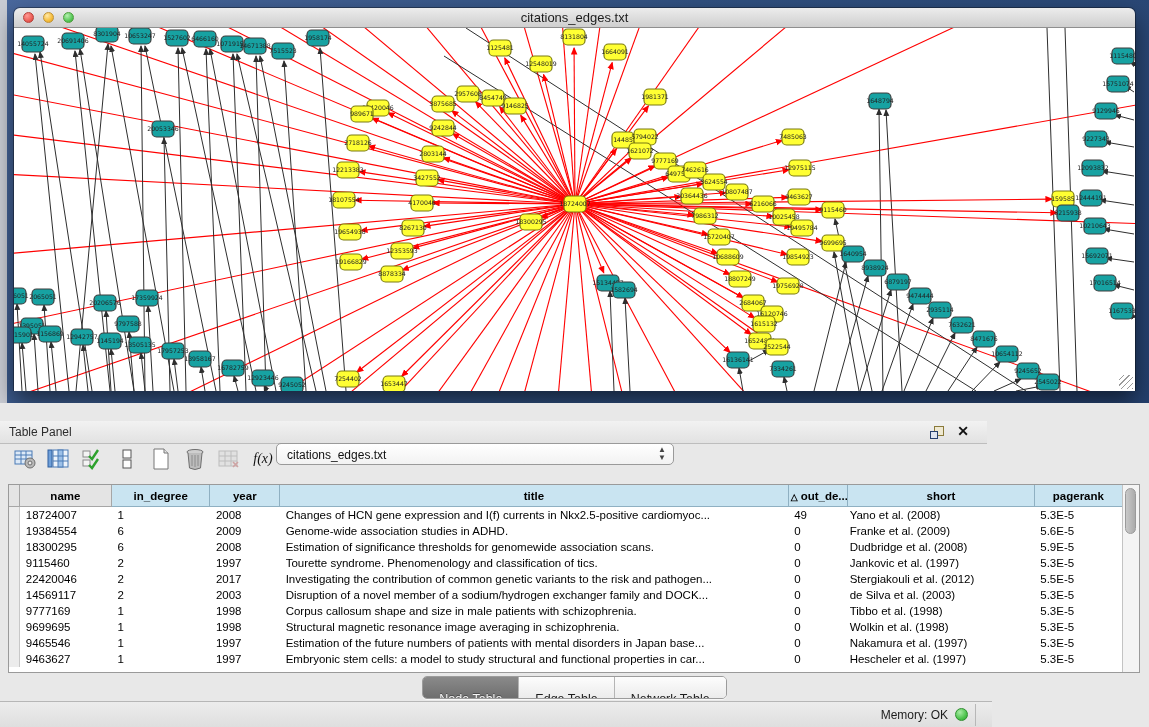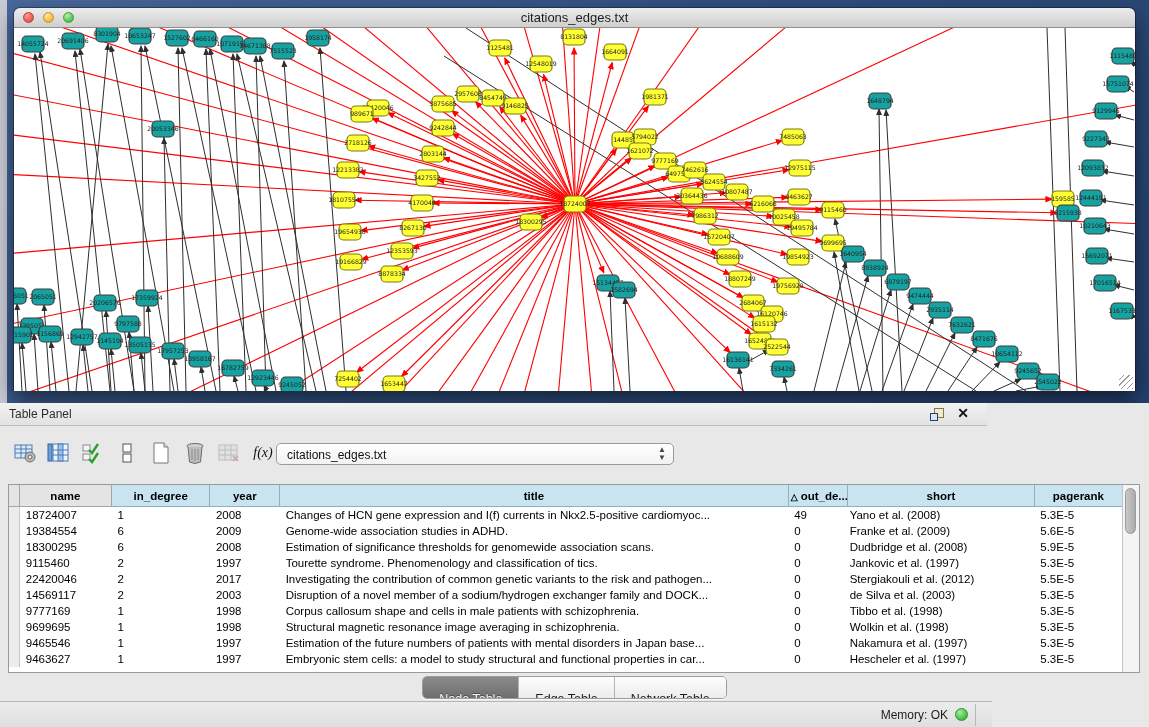--- a/index.html
+++ b/index.html
@@ -22,29 +22,29 @@
   .tl.red{left:9px;background:radial-gradient(circle at 35% 30%,#ff9a94,#ec5f57 60%,#c93a32);border:1px solid #b5423c;}
   .tl.yellow{left:29px;background:radial-gradient(circle at 35% 30%,#ffe9a8,#f6bd3a 60%,#d99a22);border:1px solid #c09337;}
   .tl.green{left:49px;background:radial-gradient(circle at 35% 30%,#b6f0b0,#58c858 60%,#34a234);border:1px solid #4e9e3d;}
   #canvas{position:relative;width:1121px;height:363px;background:#ffffff;overflow:hidden;}
   #net-svg{position:absolute;left:0;top:0;}
   #grip{position:absolute;right:2px;bottom:2px;width:14px;height:14px;
         background:repeating-linear-gradient(135deg,transparent 0 3px,#9a9a9a 3px 4px);}
 
   
   #table-panel{position:absolute;left:0;top:403px;width:1149px;height:324px;background:#e8e8e8;}
-  #panel-header{position:absolute;left:0;top:0;width:987px;height:22px;
+  #panel-header{position:absolute;left:0;top:18px;width:987px;height:22px;
                 background:linear-gradient(#f2f2f2,#e2e2e2);border-bottom:1px solid #bdbdbd;}
   #panel-header .ptitle{position:absolute;left:9px;top:4px;font-size:12px;color:#2d2d2d;}
   #float-icon{position:absolute;right:44px;top:5px;width:13px;height:12px;cursor:pointer;}
   #float-icon .sq1{position:absolute;left:4px;top:0;width:8px;height:8px;border:1px solid #8a7a3a;background:#efe9d2;}
   #float-icon .sq2{position:absolute;left:0;top:5px;width:6px;height:6px;border:1px solid #27406e;background:#dfe5f0;}
   #close-icon{position:absolute;right:18px;top:2px;font-size:14px;font-weight:bold;color:#111;cursor:pointer;}
 
-  #toolbar{position:absolute;left:10px;top:36px;height:34px;display:flex;align-items:flex-start;}
+  #toolbar{position:absolute;left:10px;top:36px;height:34px;display:flex;align-items:flex-end;}
   .tool{width:30px;height:28px;display:flex;align-items:center;justify-content:center;margin-right:4px;}
   .tool svg{display:block;}
   .fx{font-family:"Liberation Serif",serif;font-style:italic;font-size:14px;color:#111;}
   #table-select{position:absolute;left:276px;top:40px;width:398px;height:22px;
        background:linear-gradient(#ffffff,#f2f2f2);border:1px solid #9a9a9a;border-radius:5px;
        font-size:12px;color:#111;line-height:22px;padding-left:10px;box-sizing:border-box;cursor:default;}
   #table-select .arrows{position:absolute;right:7px;top:2px;font-size:8px;line-height:8px;color:#444;text-align:center;}
 
   
   #grid{position:absolute;left:8px;top:81px;width:1132px;height:189px;background:#fff;
@@ -861,21 +861,21 @@
             <td>Disruption of a novel member of a sodium/hydrogen exchanger family and DOCK...</td>
             <td>0</td>
             <td class="c-short">de Silva et al. (2003)</td>
             <td>5.3E-5</td>
           </tr>
           <tr>
             <td class="c-gutter"></td>
             <td>9777169</td>
             <td>1</td>
             <td>1998</td>
-            <td>Corpus callosum shape and cells in male patients with schizophrenia.</td>
+            <td>Corpus callosum shape and size in male patients with schizophrenia.</td>
             <td>0</td>
             <td class="c-short">Tibbo et al. (1998)</td>
             <td>5.3E-5</td>
           </tr>
           <tr>
             <td class="c-gutter"></td>
             <td>9699695</td>
             <td>1</td>
             <td>1998</td>
             <td>Structural magnetic resonance image averaging in schizophrenia.</td>

